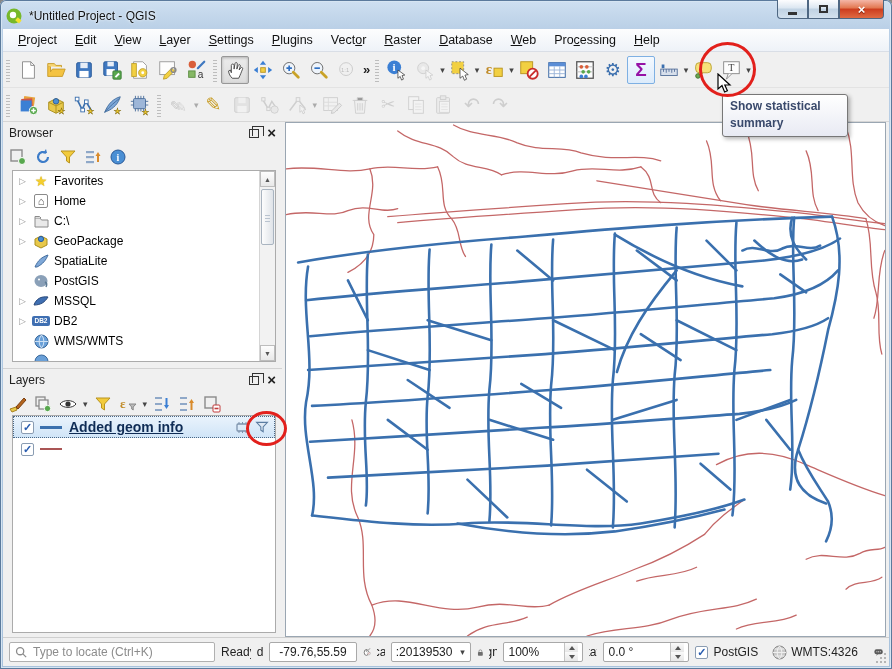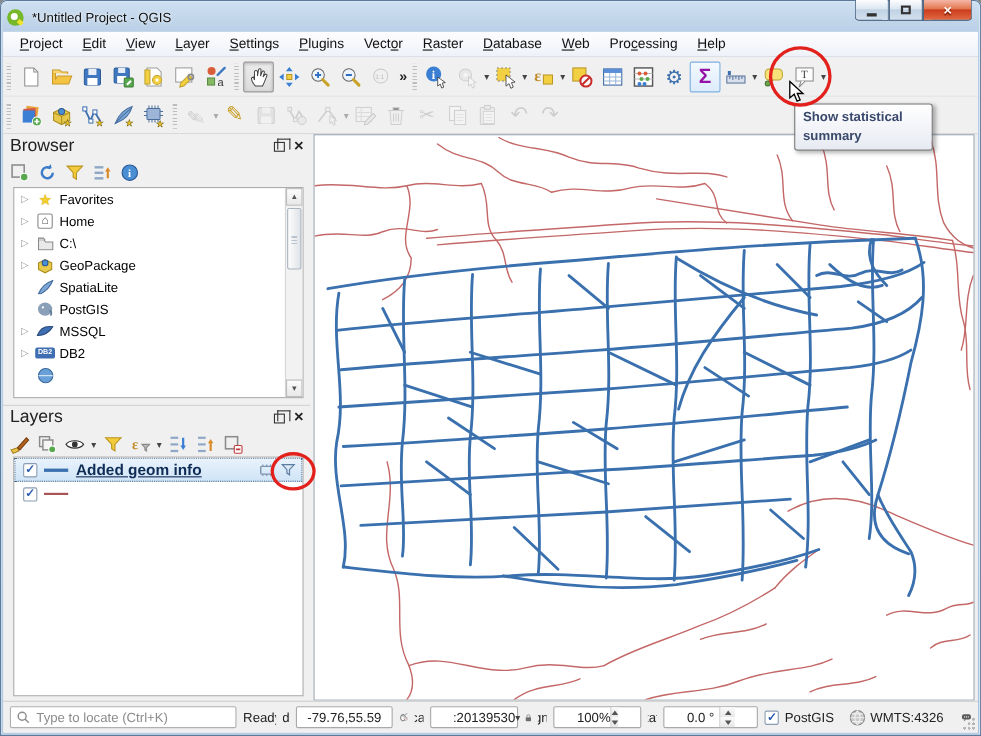--- a/index.html
+++ b/index.html
@@ -32,21 +32,21 @@
   .tb.disabled{opacity:.38;filter:grayscale(1);}
   .dd{font-size:9px;color:#444;margin:0 1px;flex:none;}
   .tglyph{font-weight:bold;}
   .sigma{font-size:19px;color:#9612a6;font-weight:bold;line-height:1;}
   
   .leftcol{position:absolute;left:0;top:93px;width:280px;height:515px;}
   .panel{position:absolute;left:0;right:1px;background:#f0f0f0;}
   .panel-browser{top:0;height:245px;}
   .panel-layers{top:246px;height:269px;border-top:1px solid #d2d2d2;}
   .panel-h{height:22px;display:flex;align-items:center;padding:0 6px;}
-  .panel-title{font-size:16px;color:#222;flex:1;}
+  .panel-title{font-size:12px;color:#222;flex:1;}
   .ph-icons{display:flex;gap:8px;align-items:center;}
   .float-ic{width:10px;height:9px;border:1px solid #333;position:relative;background:#f0f0f0;}
   .float-ic:before{content:"";position:absolute;left:2px;top:-4px;width:10px;height:9px;border:1px solid #333;border-bottom:none;}
   .close-ic{font-size:15px;font-weight:bold;color:#222;line-height:10px;}
   .panel-tools{height:26px;display:flex;align-items:center;gap:3px;padding:0 4px;}
   .pt{width:22px;height:22px;display:flex;align-items:center;justify-content:center;}
   .treebox{position:absolute;left:9px;right:6px;background:#fff;border:1px solid #ababab;overflow:hidden;}
   .tb-browser{top:48px;bottom:5px;}
   .tb-layers{top:46px;bottom:4px;}
   .trow{height:20px;display:flex;align-items:center;font-size:12px;color:#000;padding-left:6px;}
@@ -71,21 +71,21 @@
   .map{position:absolute;left:282px;top:93px;width:601px;height:515px;background:#fff;border:1px solid #9aa6b2;}
   .map svg{display:block;}
   .b{stroke:var(--rail-us,#3a70ae);stroke-width:2.6;fill:none;stroke-linecap:round;stroke-linejoin:round;}
   .r{stroke:var(--rail-other,#c46767);stroke-width:1.3;fill:none;stroke-linecap:round;stroke-linejoin:round;}
   
   .statusbar{position:absolute;left:0;right:0;top:608px;height:29px;background:#f0f0f0;border-top:1px solid #cfcfcf;display:flex;align-items:center;padding:0 6px;gap:6px;font-size:12px;color:#222;}
   .locator{width:206px;height:20px;border:1px solid #b0b0b0;border-radius:2px;background:#fff;display:flex;align-items:center;padding:0 5px;gap:4px;flex:none;}
   .locator input{border:none;outline:none;font-size:12px;width:165px;font-family:"Liberation Sans",sans-serif;color:#333;background:transparent;}
   .locator input::placeholder{color:#8c8c8c;}
   .lblclip{overflow:hidden;display:inline-flex;justify-content:center;white-space:nowrap;flex:none;color:#222;}
-  .sbox{height:20px;background:#fff;border:1px solid #a9a9a9;border-radius:2px;display:flex;align-items:center;padding:0 20px;flex:none;}
+  .sbox{height:20px;background:#fff;border:1px solid #a9a9a9;border-radius:2px;display:flex;align-items:center;padding:0 4px;flex:none;}
   .spin{margin-left:auto;width:14px;height:18px;border-left:1px solid #c3c3c3;display:flex;flex-direction:column;}
   .spin span{flex:1;display:flex;align-items:center;justify-content:center;background:linear-gradient(#fafafa,#e7e7e7);}
   .tri-up{width:0;height:0;border-left:3px solid transparent;border-right:3px solid transparent;border-bottom:4px solid #555;}
   .tri-dn{width:0;height:0;border-left:3px solid transparent;border-right:3px solid transparent;border-top:4px solid #555;}
   .chk{width:13px;height:13px;border:1px solid #8a9cb2;background:#fff;border-radius:2px;display:flex;align-items:center;justify-content:center;font-size:11px;font-weight:bold;color:#2a5db0;line-height:10px;flex:none;}
   .grip{position:absolute;right:2px;bottom:2px;width:12px;height:12px;background:
     radial-gradient(circle at 10px 2px,#b5b5b5 1.2px,transparent 1.4px),
     radial-gradient(circle at 10px 6px,#b5b5b5 1.2px,transparent 1.4px),
     radial-gradient(circle at 6px 6px,#b5b5b5 1.2px,transparent 1.4px),
     radial-gradient(circle at 10px 10px,#b5b5b5 1.2px,transparent 1.4px),
@@ -545,20 +545,30 @@
                 </svg>
               </span>
               <span class="tlabel">MSSQL</span>
             </div>
           <div class="trow">
               <span class="tri">▷</span>
               <span class="ticon">
                 <span style="background:#3f6fb2;color:#fff;font-size:6.5px;font-weight:bold;border-radius:2px;padding:2px 2px;line-height:1;">DB2</span>
               </span>
               <span class="tlabel">DB2</span>
+            </div>
+          <div class="trow">
+              <span class="tri"></span>
+              <span class="ticon">
+                <svg width="15" height="15" viewBox="0 0 15 15">
+                  <circle cx="7.5" cy="7.5" r="6.5" fill="#6aa0d8" stroke="#39689c"></circle>
+                  <path d="M1 7.5h13M7.5 1a10 10 0 0 1 0 13M7.5 1a10 10 0 0 0 0 13" fill="none" stroke="#cfe2f4"></path>
+                </svg>
+              </span>
+              <span class="tlabel">WMS/WMTS</span>
             </div>
           <div class="trow">
               <span class="tri"></span>
               <span class="ticon">
                 <svg width="15" height="15" viewBox="0 0 15 15">
                   <circle cx="7.5" cy="7.5" r="6.5" fill="#6aa0d8" stroke="#39689c"></circle>
                   <path d="M1 7.5h13" stroke="#cfe2f4"></path>
                 </svg>
               </span>
             </div>

